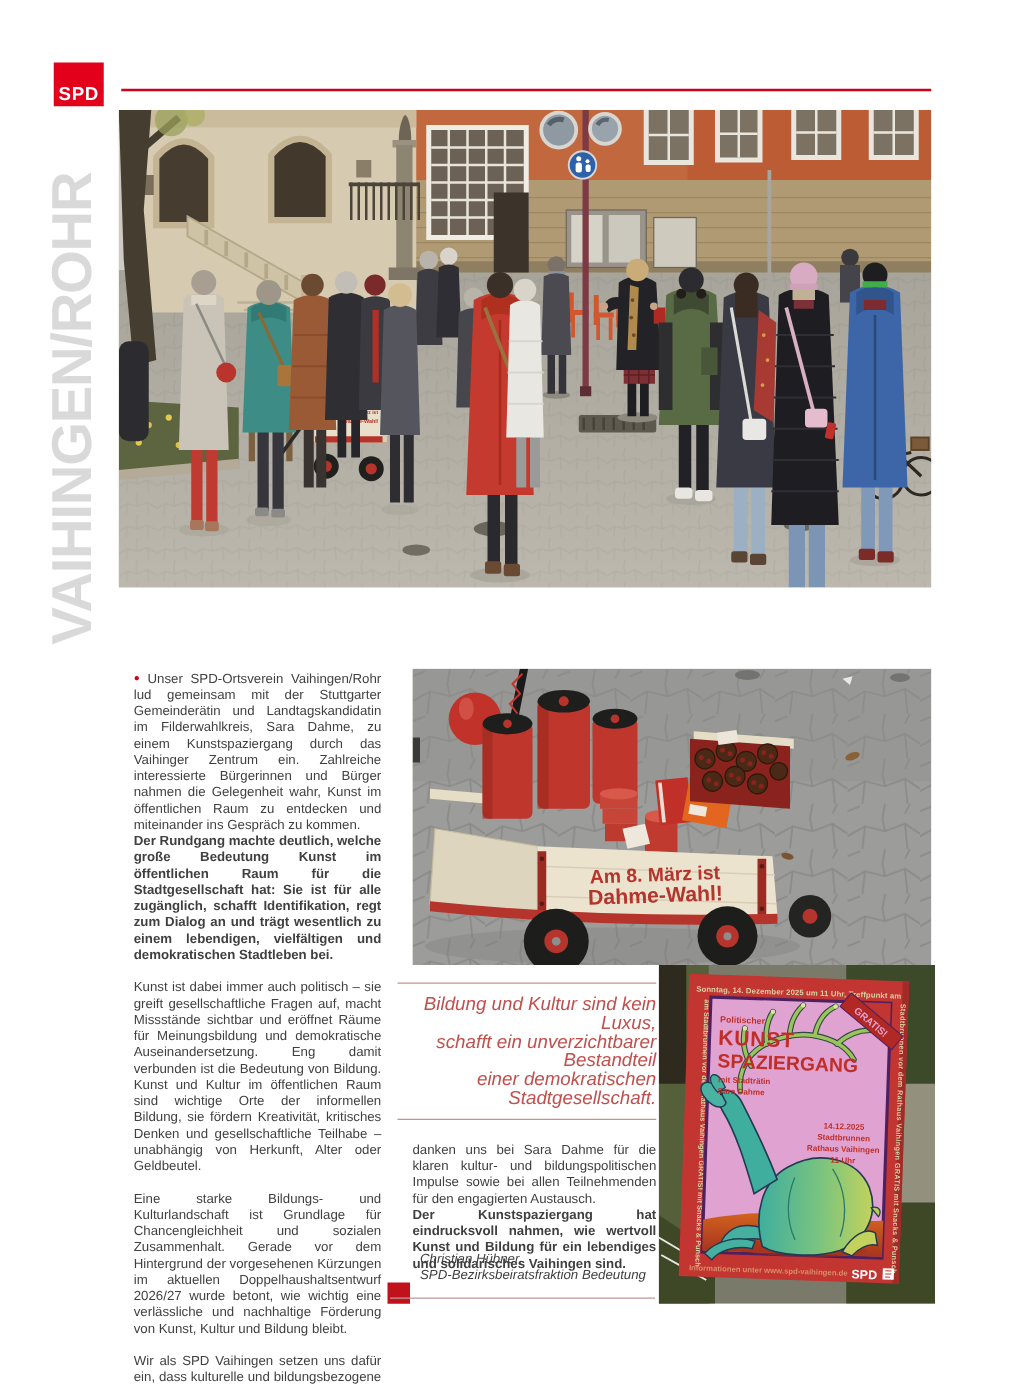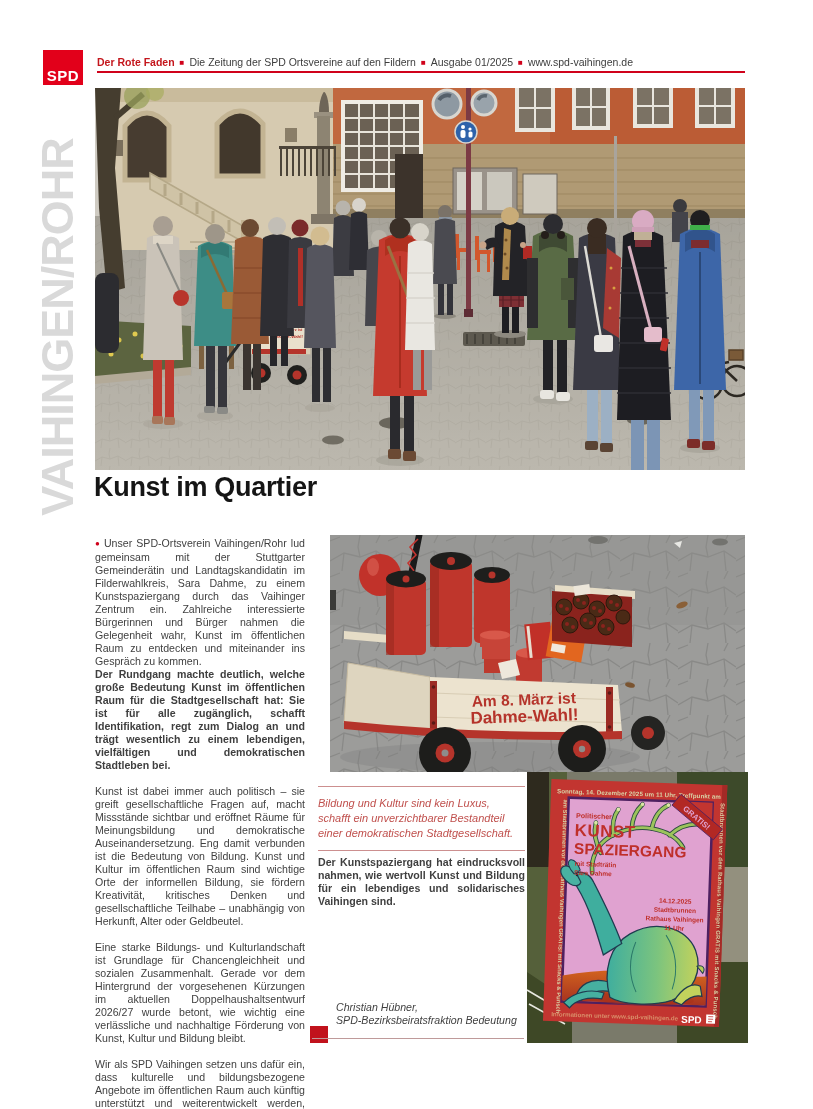--- a/index.html
+++ b/index.html
@@ -16,49 +16,46 @@
   .header-rule{left:97px;top:71px;width:648px;height:2px;background:#d0021b;}
   
   .vertical-label{left:-177px;top:302px;width:470px;height:50px;line-height:50px;text-align:center;
     transform:rotate(-90deg);font-size:45px;font-weight:bold;color:#d9d9d9;letter-spacing:-1px;white-space:nowrap;}
   
   .headline{left:94px;top:472px;font-size:27px;font-weight:bold;color:#151515;letter-spacing:-.3px;}
   
   .bodycol{font-size:10.6px;line-height:13px;color:#3f3f3f;text-align:justify;hyphens:auto;}
   .col1{left:95px;top:537px;width:210px;}
   .col2{left:318px;top:786px;width:207px;}
-  .para{margin:0 0 13px 0;}
+  .para{margin:0 0 13px 12px;}
   .para.flush{margin-top:-13px;font-weight:bold;}
   .bullet{color:#d0021b;font-size:8px;margin-right:3px;position:relative;top:-1px;}
   .qrule{border-top:1px solid #cc8f8f;height:0;width:207px;}
-  .pull-quote{margin-top:9px;margin-bottom:9px;text-align:left;font-style:italic;
-    color:#c0504d;font-size:11px;line-height:15px;}
+  .pull-quote{margin-top:9px;margin-bottom:9px;text-align:right;font-style:italic;
+    color:#c0504d;font-size:15px;line-height:15px;}
   .cont{margin-top:18px;}
   
   .signature{left:336px;top:1001px;width:200px;font-style:italic;font-size:10.6px;
     line-height:13px;color:#3f3f3f;}
   .sig-square{left:310px;top:1026px;width:18px;height:17px;background:#c1121c;}
   .sig-rule{left:312px;top:1038px;width:212px;height:1px;background:#bf9a9a;}
   
   .photo{position:absolute;overflow:hidden;background:#cfcbc2;}
   .photo svg{display:block;}
   .photo svg text{font-family:"Liberation Sans",sans-serif;}
   .main-photo{left:95px;top:88px;width:650px;height:382px;}
   .wagon-photo{left:330px;top:535px;width:415px;height:237px;}
   .poster-photo{left:527px;top:772px;width:221px;height:271px;}
 </style>
 </head>
 <body>
 
 <div class="page">
 
   <div class="abs spd-logo">SPD</div>
-  <div class="abs header-line">
-    <span class="t">Der Rote Faden</span><span class="sq">■</span><span>Die Zeitung der SPD Ortsvereine auf den Fildern</span><span class="sq">■</span><span>Ausgabe 01/2025</span><span class="sq">■</span><span>www.spd-vaihingen.de</span>
-  </div>
   <div class="abs header-rule"></div>
 
   <div class="abs vertical-label">VAIHINGEN/ROHR</div>
 
   <figure class="photo main-photo" style="margin:0">
   <svg viewBox="0 0 650 382" width="650" height="382" preserveAspectRatio="none">
     <defs>
       <pattern id="cob1" width="30" height="18" patternUnits="userSpaceOnUse">
         <rect width="30" height="18" fill="#b4b0a6"></rect>
         <path d="M0 13 L7 9 L15 11 L23 8 L30 12 M7 9 L6 18 M23 8 L24 18 M15 0 L14 6 L15 11" stroke="#a39f94" stroke-width="1" fill="none"></path>
@@ -394,21 +391,20 @@
             <path d="M590 146 Q605 136 620 146 L620 164 Q605 154 590 164 Z" fill="#31548c"></path>
             <path d="M605 164 V296" stroke="#2a4878" stroke-width="2"></path>
             <rect x="596" y="152" width="18" height="8" fill="#7c2c30"></rect>
             <circle cx="605" cy="132" r="10" fill="#1e1e20"></circle>
             <rect x="595" y="137" width="20" height="5" fill="#3fae4a"></rect>
           </g>
     </g>
   </svg>
   </figure>
 
-  <h1 class="abs headline" style="margin:0">Kunst im Quartier</h1>
 
   <div class="abs bodycol col1">
     <p class="para"><span class="bullet">●</span><span>Unser SPD-Ortsverein Vaihingen/Rohr lud gemeinsam mit der Stuttgarter Gemeinderätin und Landtagskandidatin im Filderwahlkreis, Sara Dahme, zu einem Kunstspaziergang durch das Vaihinger Zentrum ein. Zahlreiche interessierte Bürgerinnen und Bürger nahmen die Gelegenheit wahr, Kunst im öffentlichen Raum zu entdecken und miteinander ins Gespräch zu kommen.</span></p>
     <p class="para flush">Der Rundgang machte deutlich, welche große Bedeutung Kunst im öffentlichen Raum für die Stadtgesellschaft hat: Sie ist für alle zugänglich, schafft Identifikation, regt zum Dialog an und trägt wesentlich zu einem lebendigen, vielfältigen und demokratischen Stadtleben bei.</p>
     <p class="para">Kunst ist dabei immer auch politisch – sie greift gesellschaftliche Fragen auf, macht Missstände sichtbar und eröffnet Räume für Meinungsbildung und demokratische Auseinandersetzung. Eng damit verbunden ist die Bedeutung von Bildung. Kunst und Kultur im öffentlichen Raum sind wichtige Orte der informellen Bildung, sie fördern Kreativität, kritisches Denken und gesellschaftliche Teilhabe – unabhängig von Herkunft, Alter oder Geldbeutel.</p>
     <p class="para">Eine starke Bildungs- und Kulturlandschaft ist Grundlage für Chancengleichheit und sozialen Zusammenhalt. Gerade vor dem Hintergrund der vorgesehenen Kürzungen im aktuellen Doppelhaushaltsentwurf 2026/27 wurde betont, wie wichtig eine verlässliche und nachhaltige Förderung von Kunst, Kultur und Bildung bleibt.</p>
     <p class="para">Wir als SPD Vaihingen setzen uns dafür ein, dass kulturelle und bildungsbezogene Angebote im öffentlichen Raum auch künftig unterstützt und weiterentwickelt werden, denn sie sind kein Luxus, sondern ein unverzichtbarer Bestandteil einer solidarischen Stadtgesellschaft. Wir be-</p>
   </div>
 
   <figure class="photo wagon-photo" style="margin:0">
@@ -546,20 +542,21 @@
 
   <div class="abs bodycol col2">
     <div class="qrule"></div>
     <div class="pull-quote">
       <div>Bildung und Kultur sind kein Luxus,</div>
       <div>schafft ein unverzichtbarer Bestandteil</div>
       <div>einer demokratischen Stadtgesellschaft.</div>
     </div>
     <div class="qrule"></div>
     <div class="cont">
+      <p class="para">danken uns bei Sara Dahme für die klaren kultur- und bildungspolitischen Impulse sowie bei allen Teilnehmenden für den engagierten Austausch.</p>
       <p class="para flush">Der Kunstspaziergang hat eindrucksvoll nahmen, wie wertvoll Kunst und Bildung für ein lebendiges und solidarisches Vaihingen sind.</p>
     </div>
   </div>
 
   <div class="abs signature">
     <div>Christian Hübner,</div>
     <div>SPD-Bezirksbeiratsfraktion Bedeutung</div>
   </div>
   <div class="abs sig-square"></div>
   <div class="abs sig-rule"></div>

